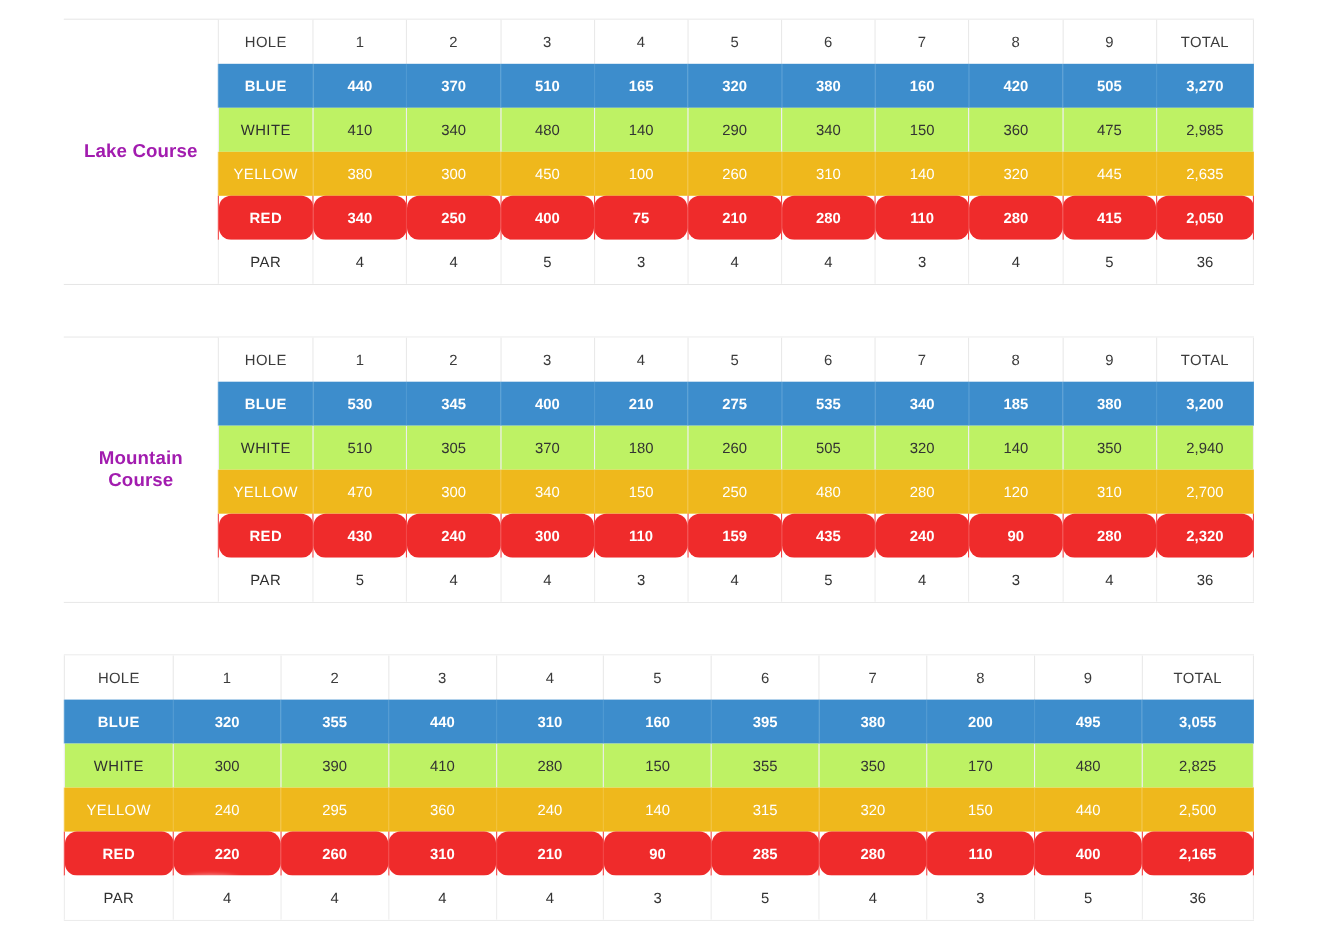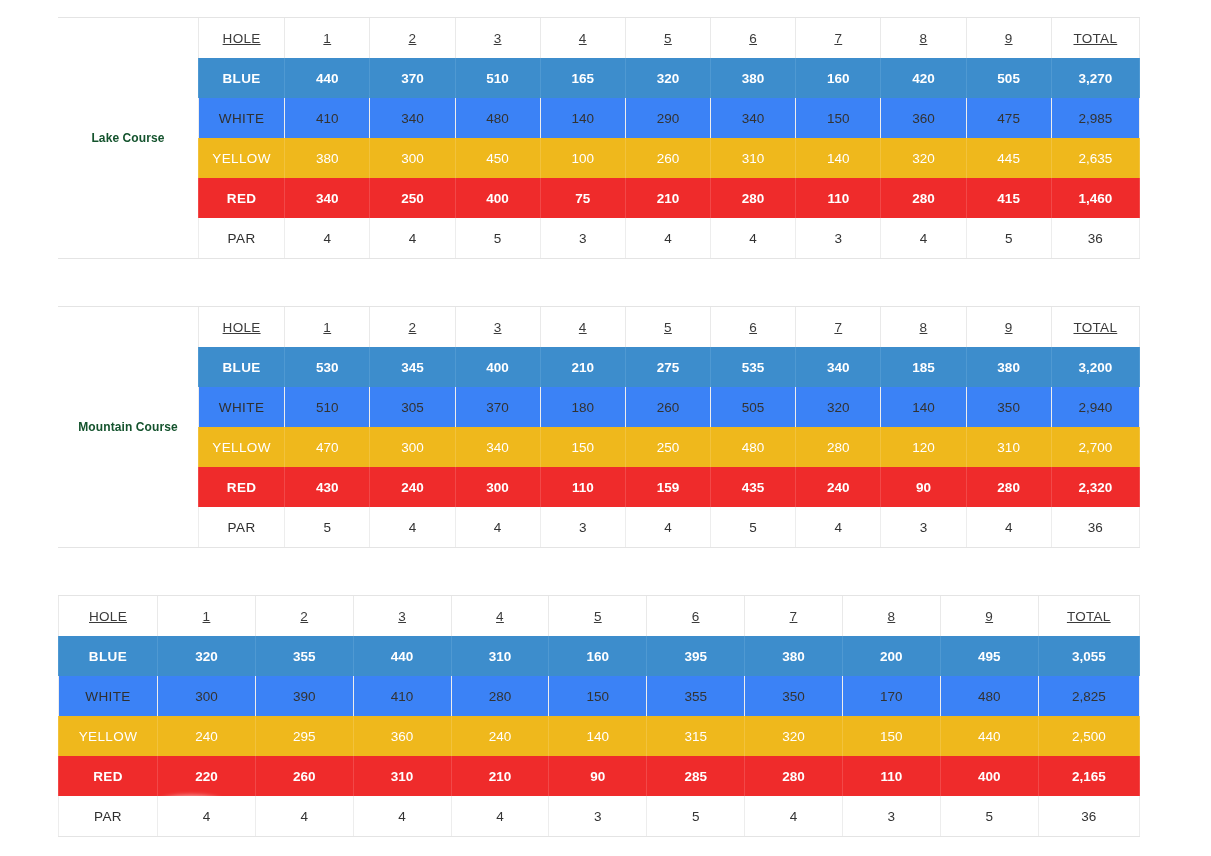--- a/index.html
+++ b/index.html
@@ -40,23 +40,23 @@
     border-top: 1px solid #e4e4e4;
     border-bottom: 1px solid #e4e4e4;
   }
 
   .course-label-cell {
     width: 140px;
     min-width: 140px;
     display: flex;
     align-items: center;
     justify-content: center;
-    font-size: 12px;
+    font-size: 17px;
     font-weight: 600;
-    color: #14532d;
+    color: #a21caf;
     text-align: center;
     letter-spacing: .1px;
     background: #ffffff;
   }
 
   .scorecard {
     flex: 1 1 auto;
     border-collapse: collapse;
     table-layout: fixed;
     background: #ffffff;
@@ -78,25 +78,24 @@
     border-left: 1px solid #e9e9e9;
     box-sizing: border-box;
   }
 
   .scorecard tr.row-head th {
     font-size: 13.5px;
     font-weight: 400;
     color: #3b3b3b;
     background: #ffffff;
     letter-spacing: .3px;
-    text-decoration: underline;
   }
 
   .scorecard tr.row-white td {
-    background: #3b82f6;
+    background: #bef264;
     color: #333333;
     border-left-color: #ededed;
     border-right-color: #ededed;
     margin-left: 32px;
   }
 
   .scorecard tr.row-par td {
     background: #ffffff;
     color: #333333;
     border-left-color: #ededed;
@@ -119,20 +118,21 @@
     border-left-color: #f2c23c;
     border-right-color: #f2c23c;
   }
 
   .scorecard tr.row-red td {
     background: #ef2b2b;
     color: #ffffff;
     font-weight: bold;
     border-left-color: #f24848;
     border-right-color: #f24848;
+    border-radius: 11px;
   }
 
   .scorecard tr.row-blue td.tee-name,
   .scorecard tr.row-yellow td.tee-name,
   .scorecard tr.row-red td.tee-name {
     letter-spacing: .4px;
   }
 
   .scorecard tr.row-white td.tee-name,
   .scorecard tr.row-par td.tee-name {
@@ -241,21 +241,21 @@
                 <td class="tee-name">RED</td>
                 <td>340</td>
                 <td>250</td>
                 <td>400</td>
                 <td>75</td>
                 <td>210</td>
                 <td>280</td>
                 <td>110</td>
                 <td>280</td>
                 <td>415</td>
-                <td>1,460</td>
+                <td>2,050</td>
               </tr>
               <tr class="row-par">
                 <td class="tee-name">PAR</td>
                 <td>4</td>
                 <td>4</td>
                 <td>5</td>
                 <td>3</td>
                 <td>4</td>
                 <td>4</td>
                 <td>3</td>

